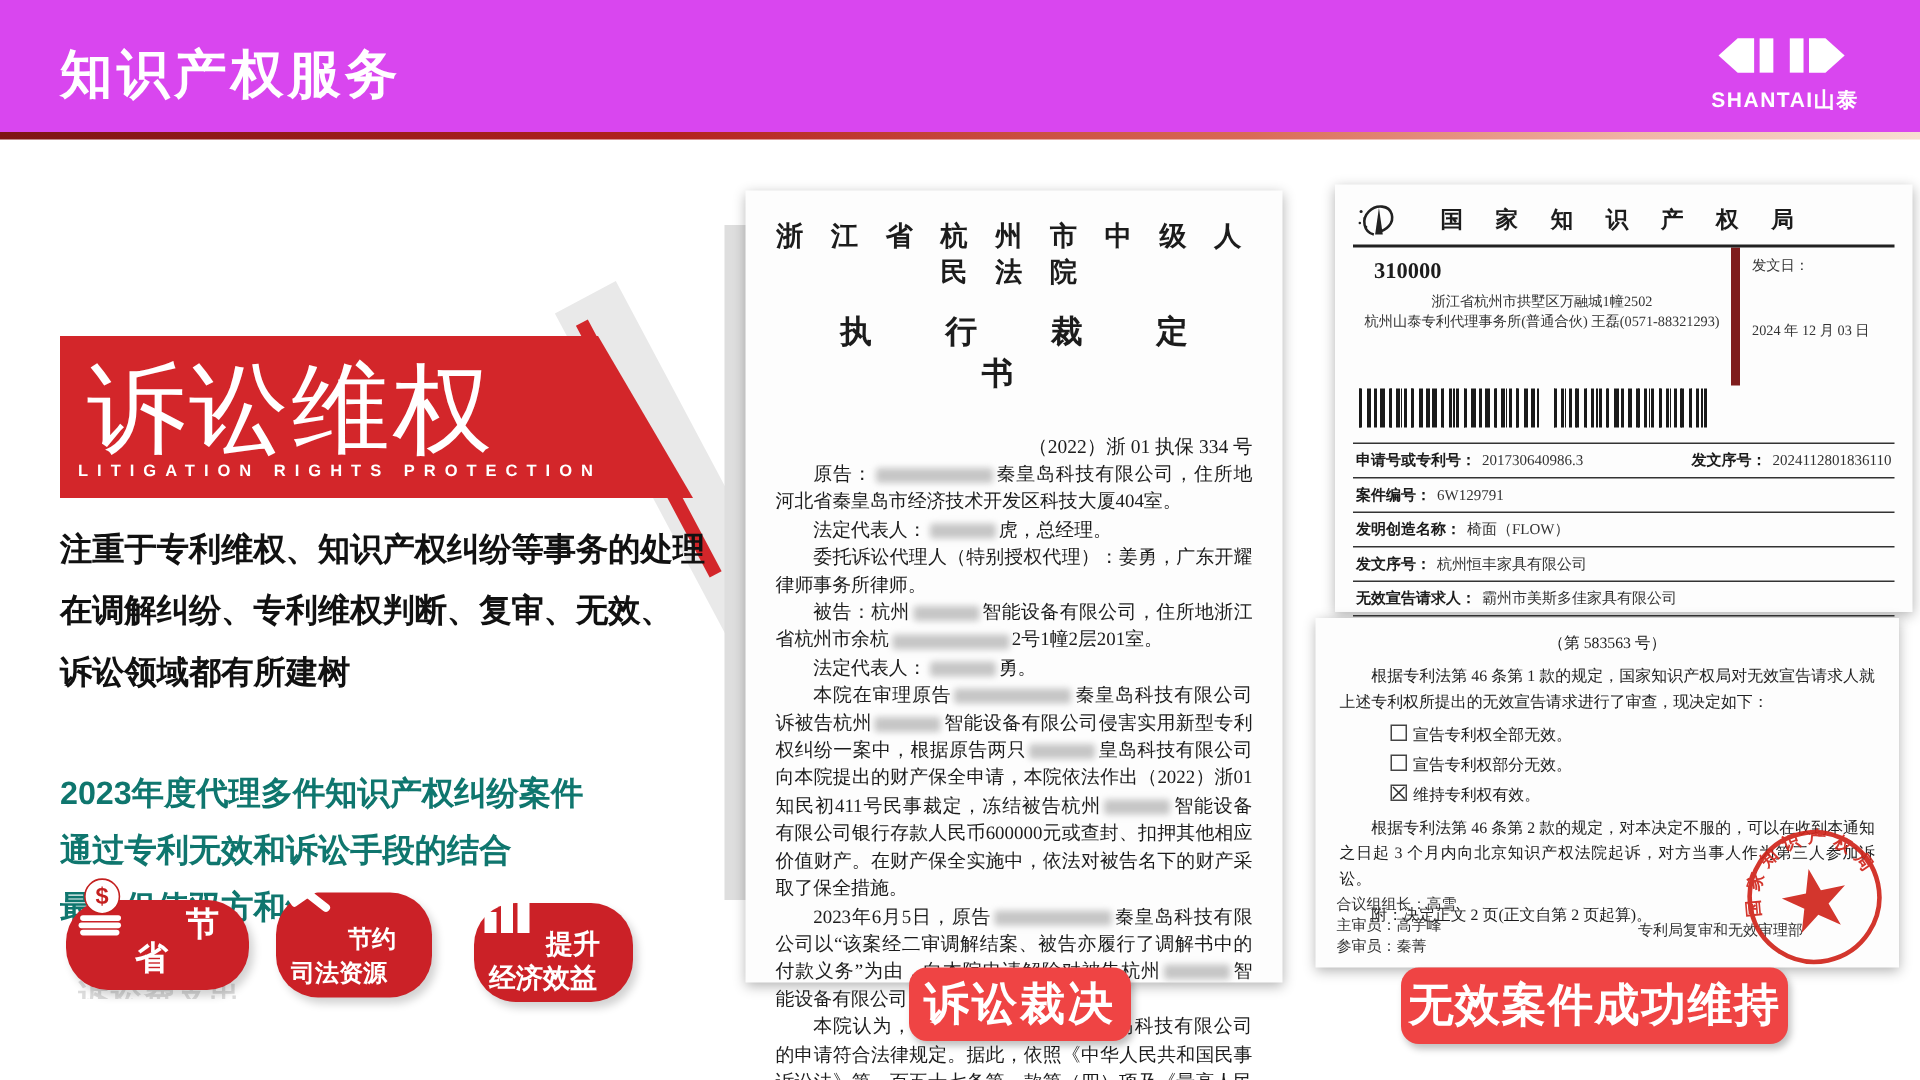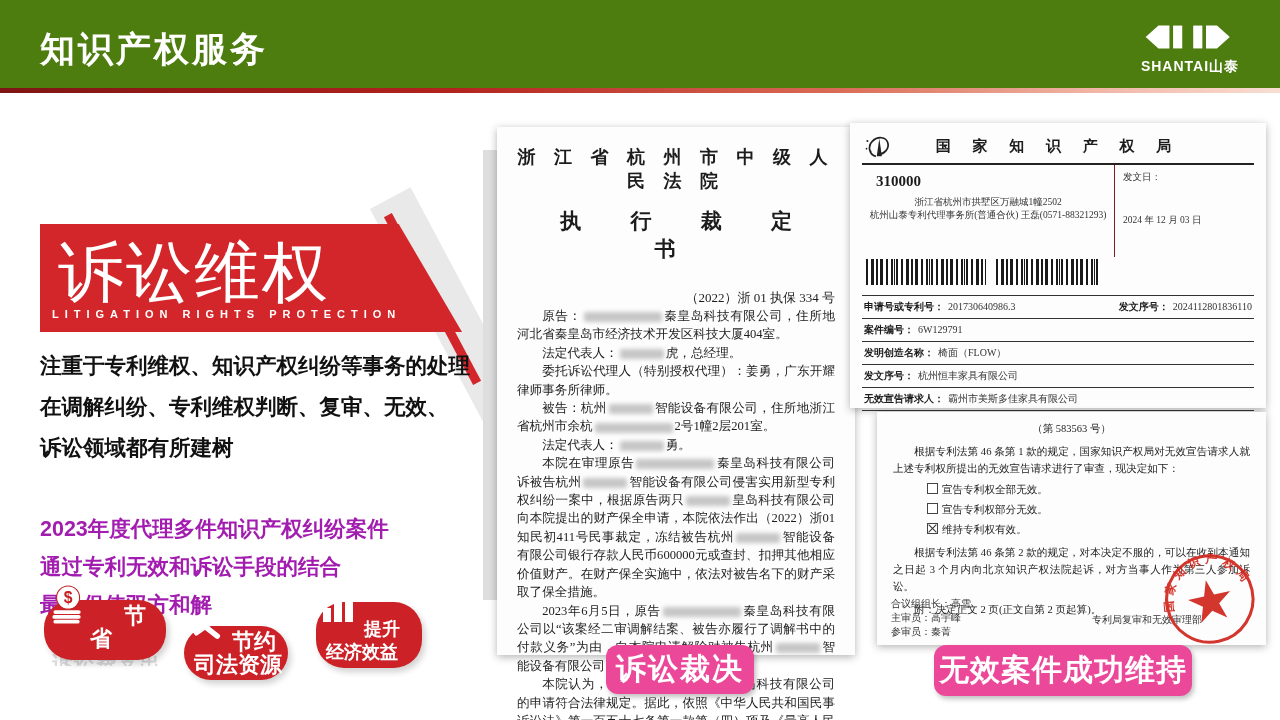--- a/index.html
+++ b/index.html
@@ -1,20 +1,20 @@
 <!DOCTYPE html>
 <html><head>
 <meta charset="utf-8">
 <style>
   html,body{margin:0;padding:0;background:#f2f2f2;}
   .slide{position:relative;width:1280px;height:720px;background:#ffffff;overflow:hidden;
          font-family:"Liberation Sans","DejaVu Sans",sans-serif;}
 
   
-  .top-bar{position:absolute;left:0;top:0;width:1280px;height:88px;background:#4d7c0f;}
+  .top-bar{position:absolute;left:0;top:0;width:1280px;height:88px;background:#d946ef;}
   .top-title{position:absolute;left:40px;top:26px;font-size:35px;font-weight:bold;color:#fff;letter-spacing:3px;}
   .accent-line{position:absolute;left:0;top:88px;width:1280px;height:5px;
     background:linear-gradient(90deg,#7e1514 0%,#b3221e 35%,#d96a55 65%,#f0b4a4 85%,#f8ded2 100%);}
   .logo{position:absolute;right:38px;top:18px;width:104px;text-align:center;}
   .logo svg{display:block;margin:0 auto;}
   .logo-text{color:#fff;font-weight:bold;font-size:14px;letter-spacing:1px;margin-top:2px;}
 
   
   .stripe-gray{position:absolute;left:440px;top:180px;width:46px;height:310px;background:#e9e9e9;
                transform:rotate(-28deg);z-index:1;}
@@ -23,74 +23,74 @@
 
   
   .feature{position:absolute;left:40px;top:224px;width:422px;height:108px;background:#d3262a;z-index:3;
            clip-path:polygon(0 0,85% 0,100% 100%,0 100%);color:#fff;}
   .feature-title{position:absolute;left:18px;top:4px;font-size:66px;font-weight:normal;letter-spacing:2px;}
   .feature-sub{position:absolute;left:12px;top:84px;font-size:11px;font-weight:bold;letter-spacing:6px;}
 
   
   .intro{position:absolute;left:40px;top:346px;width:460px;font-size:21.5px;font-weight:bold;color:#111;
          line-height:41px;z-index:3;}
-  .achievement{position:absolute;left:40px;top:510px;width:460px;font-size:21.5px;font-weight:bold;color:#a21caf;
+  .achievement{position:absolute;left:40px;top:510px;width:460px;font-size:21.5px;font-weight:bold;color:#0f766e;
          line-height:38px;z-index:3;}
 
   
   .badge{position:absolute;background:#cb2127;border-radius:28px;color:#fff;font-weight:bold;z-index:4;
          box-shadow:3px 4px 6px rgba(0,0,0,.18);}
   .badge .l1,.badge .l2{display:block;line-height:23px;}
   .badge-1{left:44px;top:600px;width:122px;height:56px;font-size:22px;padding-top:4px;}
   .badge-1 .l1{margin-left:80px;}
   .badge-1 .l2{margin-left:46px;}
-  .badge-2{left:184px;top:626px;width:104px;height:50px;font-size:22px;padding-top:4px;}
+  .badge-2{left:184px;top:595px;width:104px;height:50px;font-size:16px;padding-top:20px;}
   .badge-2 .l1{margin-left:48px;}
   .badge-2 .l2{margin-left:10px;}
   .badge-3{left:316px;top:602px;width:106px;height:50px;font-size:18px;padding-top:16px;}
   .badge-3 .l1{margin-left:48px;}
   .badge-3 .l2{margin-left:10px;}
   .badge-icon{position:absolute;}
   .icon-coins{left:0px;top:-16px;}
   .icon-gavel{left:0px;top:-16px;}
   .icon-chart{left:4px;top:-14px;}
   .badge-overflow{position:absolute;left:52px;top:650px;width:130px;height:16px;overflow:hidden;
       font-size:20px;font-weight:bold;color:#dcdcdc;letter-spacing:2px;z-index:3;}
 
   
-  .caption{position:absolute;background:#ec4899;border-radius:12px;color:#fff;font-weight:bold;
+  .caption{position:absolute;background:#ef4444;border-radius:12px;color:#fff;font-weight:bold;
            display:flex;align-items:center;justify-content:center;z-index:8;
            box-shadow:2px 3px 5px rgba(0,0,0,.25);}
   .caption-left{left:606px;top:645px;width:148px;height:49px;font-size:30px;letter-spacing:2px;}
   .caption-right{left:934px;top:645px;width:258px;height:51px;font-size:30px;letter-spacing:1px;}
 
   
   .sheet{position:absolute;background:#fdfdfd;box-shadow:0 2px 8px rgba(0,0,0,.30);z-index:5;
          font-family:"Liberation Serif","DejaVu Serif",serif;color:#1c1c1c;}
   .redact{display:inline-block;width:44px;height:10px;background:#c6c6c6;border-radius:2px;
           filter:blur(2px);vertical-align:middle;margin:0 2px;}
   .redact.wide{width:78px;}
 
   
   .doc-court{left:497px;top:127px;width:358px;height:528px;padding:16px 20px;box-sizing:border-box;}
   .court-name{text-align:center;font-size:18px;font-weight:bold;letter-spacing:7px;margin-top:2px;}
   .court-doc-title{text-align:center;font-size:21px;font-weight:bold;letter-spacing:22px;margin-top:14px;text-indent:22px;}
   .court-case-no{text-align:right;font-size:13px;margin-top:26px;}
   .court-body p{margin:0;font-size:12.6px;line-height:18.4px;text-indent:2em;text-align:justify;}
 
   
-  .doc-cnipa1{left:850px;top:123px;width:416px;height:285px;padding:8px 12px;box-sizing:border-box;font-size:10.5px;}
+  .doc-cnipa1{left:890px;top:123px;width:385px;height:285px;padding:8px 12px;box-sizing:border-box;font-size:10.5px;}
   .cnipa-header{position:relative;border-bottom:2px solid #222;height:32px;}
   .cnipa-mark{position:absolute;left:2px;top:2px;}
   .cnipa-name{text-align:center;font-size:15px;font-weight:bold;letter-spacing:9px;padding-top:6px;}
   .cnipa-info{display:flex;height:92px;}
   .cnipa-info-left{width:252px;padding-top:8px;}
   .postal{font-size:15px;font-weight:bold;margin-left:14px;}
   .addr{text-align:center;font-size:9.5px;line-height:13px;margin-top:6px;color:#333;}
-  .cnipa-info-right{flex:1;border-left:1px solid #7f1d1d;padding:6px 0 0 8px;font-size:9.5px;color:#333;}
+  .cnipa-info-right{flex:1;border-left:6px solid #7f1d1d;padding:6px 0 0 8px;font-size:9.5px;color:#333;}
   .issue-date{margin-top:30px;}
   .barcode-row{display:flex;gap:10px;padding:2px 2px 6px 4px;height:30px;}
   .barcode{height:26px;background-color:#fff;
     background-image:repeating-linear-gradient(90deg,#1a1a1a 0 2px,transparent 2px 5px),
                      repeating-linear-gradient(90deg,#1a1a1a 0 1px,transparent 1px 7px);}
   .bc1{width:120px;}  .bc2{width:104px;}
   .f-row{border-top:1.5px solid #333;padding:4px 2px;font-size:10px;display:flex;align-items:baseline;text-align:right;}
   .f-label{font-weight:bold;font-family:"Liberation Sans",sans-serif;white-space:nowrap;}
   .f-value{margin-left:4px;color:#333;}
   .f-spacer{flex:1;}

